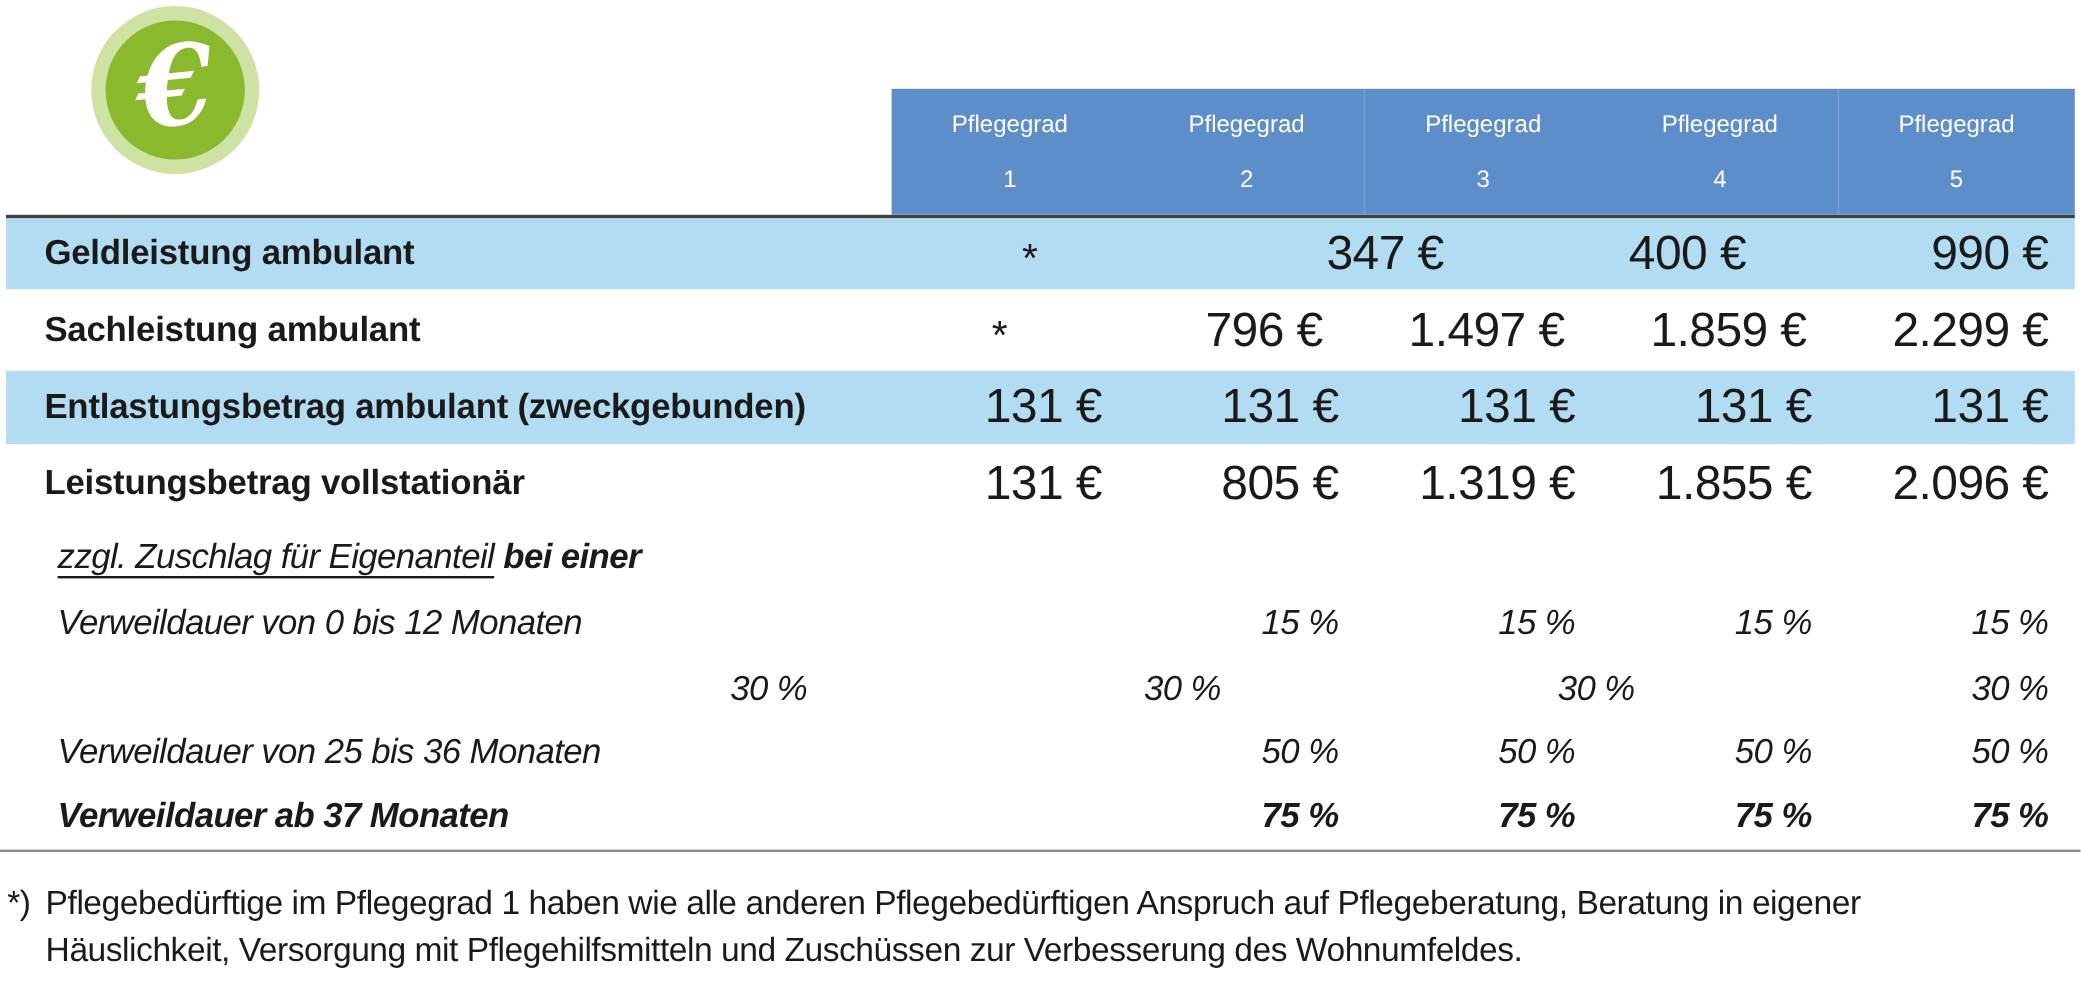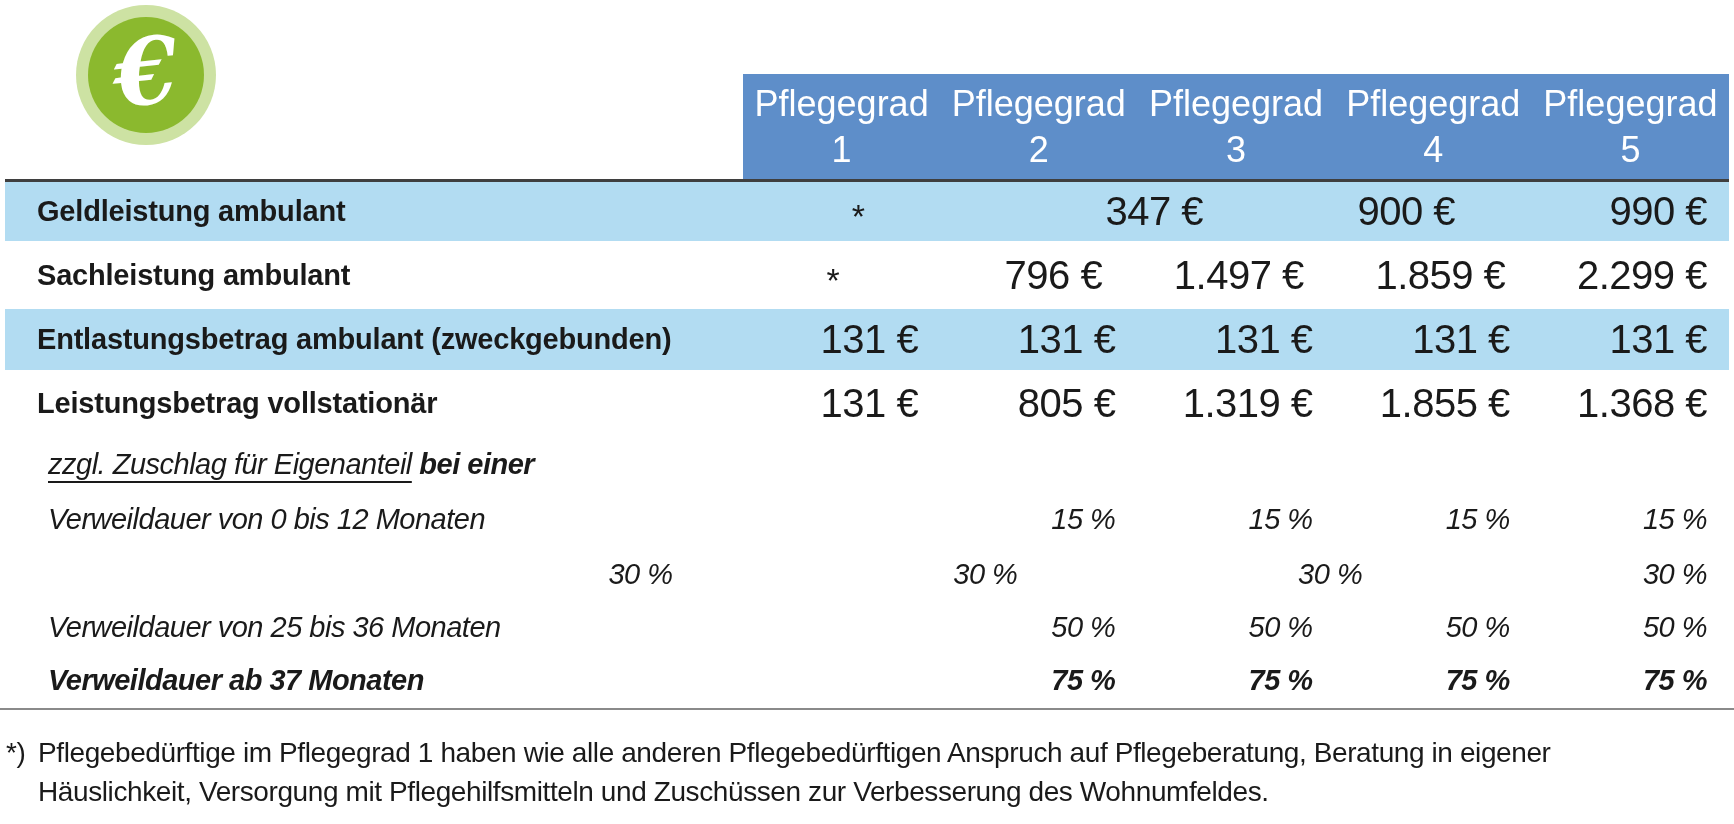--- a/index.html
+++ b/index.html
@@ -61,21 +61,21 @@
   }
   .hspacer {
     width: 738px;
     flex: 0 0 738px;
   }
   .hcell {
     flex: 1 1 0;
     background: var(--header-bg, #5e8ec9);
     color: var(--header-text, #ffffff);
     text-align: center;
-    font-size: 36px;
+    font-size: 20px;
     padding-top: 7px;
     line-height: 46px;
   }
 
   .table-body {
     border-top: 3px solid var(--top-rule, #3f3f3f);
   }
 
   .row {
     display: flex;
@@ -190,21 +190,21 @@
           <div>Pflegegrad</div>
           <div>5</div>
         </div>
       </div>
     <div class="table-body">
 
     <div class="row main highlighted" style="height: 59px;">
           <div class="label">Geldleistung ambulant</div>
           <div class="cell star">*</div>
           <div class="cell">347 €</div>
-          <div class="cell">900 €</div>
+          <div class="cell">400 €</div>
           <div class="cell">990 €</div>
         </div>
         <div class="row main" style="height: 68px;">
           <div class="label">Sachleistung ambulant</div>
           <div class="cell star">*</div>
           <div class="cell">796 €</div>
           <div class="cell">1.497 €</div>
           <div class="cell">1.859 €</div>
           <div class="cell">2.299 €</div>
         </div>
@@ -215,21 +215,21 @@
           <div class="cell">131 €</div>
           <div class="cell">131 €</div>
           <div class="cell">131 €</div>
         </div>
         <div class="row main" style="height: 66px;">
           <div class="label">Leistungsbetrag vollstationär</div>
           <div class="cell">131 €</div>
           <div class="cell">805 €</div>
           <div class="cell">1.319 €</div>
           <div class="cell">1.855 €</div>
-          <div class="cell">1.368 €</div>
+          <div class="cell">2.096 €</div>
         </div>
         <div class="row sub" style="height: 56px;">
           <div class="label"><span class="u">zzgl. Zuschlag für Eigenanteil</span><span class="tail"> bei einer</span></div>
           <div class="cell"></div>
           <div class="cell"></div>
           <div class="cell"></div>
           <div class="cell"></div>
           <div class="cell"></div>
         </div>
         <div class="row sub" style="height: 55px;">

